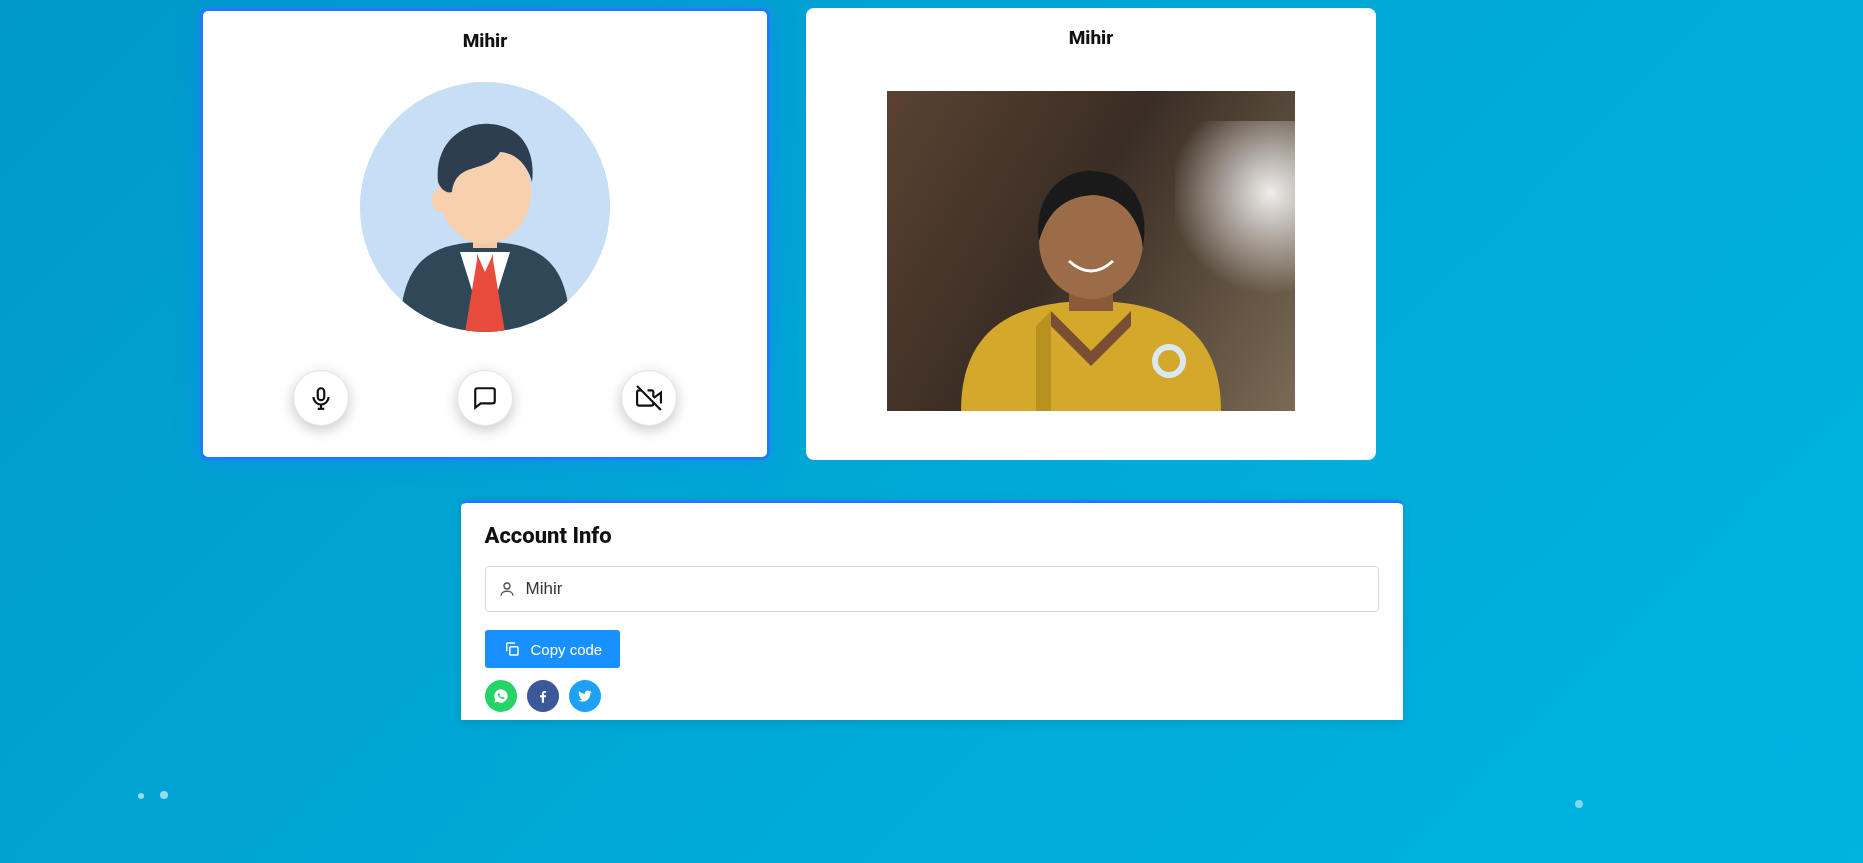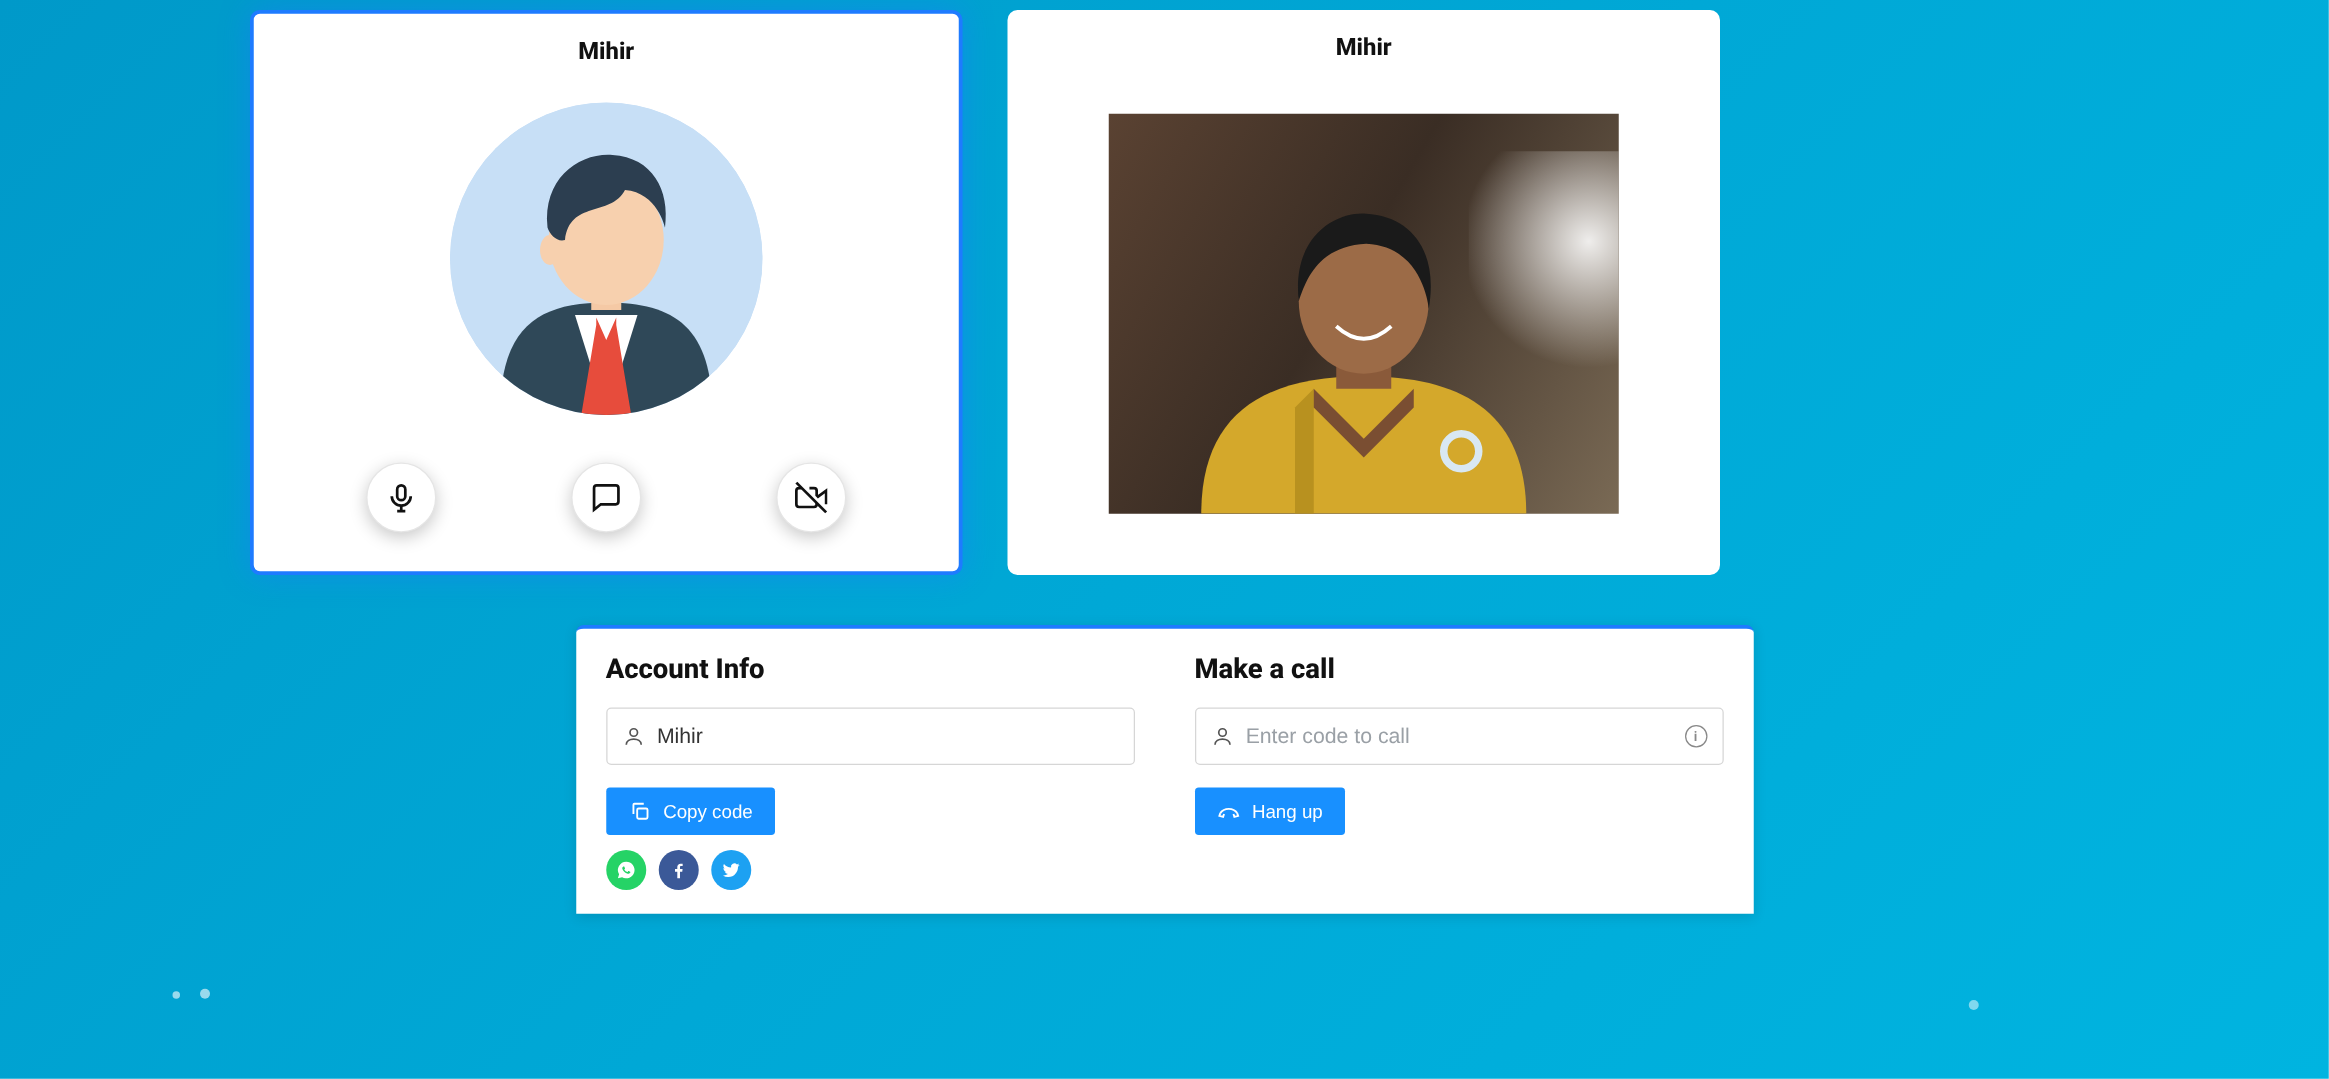--- a/index.html
+++ b/index.html
@@ -81,21 +81,21 @@
   .light-flare { position:absolute; top:30px; right:0; width:120px; height:180px;
     background: radial-gradient(circle at 80% 40%, rgba(255,255,255,0.9), rgba(255,255,255,0) 70%); }
 
   .bottom-panel {
     background:#fff;
     width: 942px;
     margin: 40px auto 0 auto;
     border-top: 3px solid #1e7bff;
     border-radius: 6px 6px 0 0;
     box-shadow: 0 2px 10px rgba(0,0,0,0.12);
-    padding: 20px 24px 19px 24px;
+    padding: 20px 24px 8px 24px;
     display:flex;
     gap: 48px;
   }
   .panel-col { flex:1; }
   .panel-col h2 {
     font-size: 22px; font-weight: 800; color:#111; margin-bottom:18px;
   }
   .input-wrap {
     display:flex; align-items:center;
     border:1px solid #d6d6d6; border-radius:4px;
@@ -243,35 +243,16 @@
           </svg>
       </div>
       <div class="share-btn tw">
         <svg viewBox="0 0 24 24">
             <path d="M22 5.92c-.74.33-1.54.55-2.38.65a4.14 4.14 0 0 0 1.82-2.29 8.27 8.27 0 0 1-2.63 1 4.13 4.13 0 0 0-7.04 3.77A11.72 11.72 0 0 1 3.26 4.73a4.13 4.13 0 0 0 1.28 5.51 4.1 4.1 0 0 1-1.87-.52v.05a4.13 4.13 0 0 0 3.31 4.05c-.6.16-1.24.19-1.86.07a4.13 4.13 0 0 0 3.86 2.87A8.29 8.29 0 0 1 2 18.47a11.69 11.69 0 0 0 6.33 1.86c7.6 0 11.76-6.3 11.76-11.76l-.01-.54A8.4 8.4 0 0 0 22 5.92z"></path>
           </svg>
       </div>
     </div>
   </div>
 
-  <div class="panel-col">
-    <h2>Make a call</h2>
-    <div class="input-wrap">
-      <svg class="prefix" viewBox="0 0 24 24">
-        <circle cx="12" cy="8" r="4"></circle>
-        <path d="M4 21c0-4 4-6 8-6s8 2 8 6"></path>
-      </svg>
-      <input type="text" placeholder="Enter code to call" style="">
-      <span class="info-icon">i</span>
-    </div>
-    <button class="blue-btn">
-      <svg viewBox="0 0 24 24">
-        <path d="M3 14c4-6 14-6 18 0"></path>
-        <path d="M3 14l-1 3 4 1 1-3"></path>
-        <path d="M21 14l1 3-4 1-1-3"></path>
-      </svg>
-      <span>Hang up</span>
-    </button>
-  </div>
 </div>
 
 <div class="dots"><span></span><span></span></div>
 <div class="dot-right"></div>
 
 </body></html>

